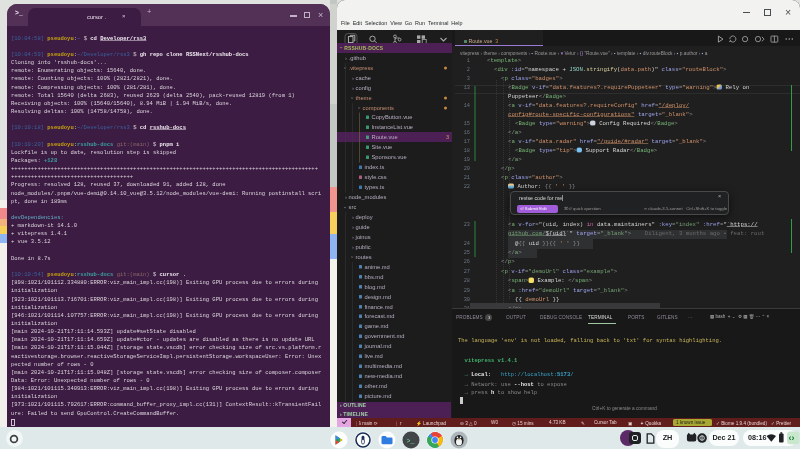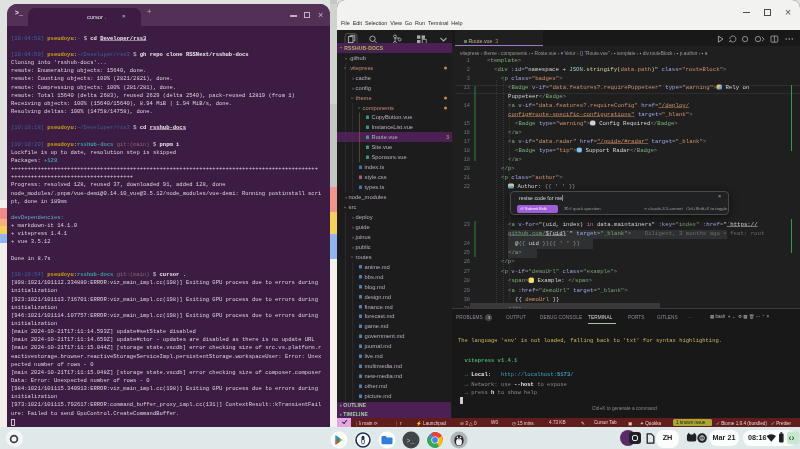--- a/index.html
+++ b/index.html
@@ -367,21 +367,21 @@
 <div class="abs" style="left:632px;top:8px;width:6px;height:6px;border:1.3px solid #e8eaed;border-radius:2px"></div>
 <svg class="ic" width="9" height="11" style="left:646px;top:5.5px" viewBox="0 0 9 11">
 <path d="M1.2 0.8 h4 l2.6 2.6 v6.8 h-6.6 z" fill="none" stroke="#202124" stroke-width="1.3"></path>
 </svg>
 <div class="pill" style="left:656px;top:3px;width:23px;height:18px;line-height:16px;font-size:7.3px;font-weight:bold">ZH</div>
 <svg class="ic" width="23" height="15" style="left:685px;top:4px" viewBox="0 0 24 15">
 <path d="M2 4 l1.8 -2.6 l1.8 1.8 h2.6 l1.8 -1.8 L11.8 4 v4.5 a2 2 0 0 1 -2 2 h-5.8 a2 2 0 0 1 -2 -2 z" fill="#202124"></path>
 <circle cx="17.8" cy="7" r="5" fill="#202124"></circle>
 <path d="M15.4 7 a2.4 2.4 0 0 0 4.8 0 a2.4 2.4 0 0 0 -4.8 0 M17.8 4.6 v4.8" stroke="#dfe9ea" stroke-width="0.9" fill="none"></path>
 </svg>
-<div class="pill" style="left:709px;top:3px;width:30px;height:16px;line-height:16px;font-size:7.2px;font-weight:bold">Mar 21</div>
+<div class="pill" style="left:709px;top:3px;width:30px;height:16px;line-height:16px;font-size:7.2px;font-weight:bold">Dec 21</div>
 <div class="pill" style="left:743px;top:3px;width:54px;height:16px;line-height:16px;font-size:7.2px;font-weight:bold;text-align:left;padding-left:5px">08:16</div>
 <svg class="ic" width="34" height="14" style="left:766px;top:4px" viewBox="0 0 34 14">
 <path d="M0.5 5 a8 8 0 0 1 9.5 0 l-4.7 5.8 z" fill="#202124"></path>
 <rect x="13" y="2.6" width="4.6" height="9" rx="1" fill="#202124"></rect>
       <rect x="14.4" y="1.2" width="1.8" height="1.6" fill="#202124"></rect>
 <rect x="21" y="0.6" width="12.5" height="12.6" rx="3" fill="#c9e7cd"></rect>
 <text x="22.6" y="10" font-size="9" font-weight="bold" fill="#137333" font-family="Liberation Sans,sans-serif">‹›</text>
 </svg>
 </div>
 </body></html>

